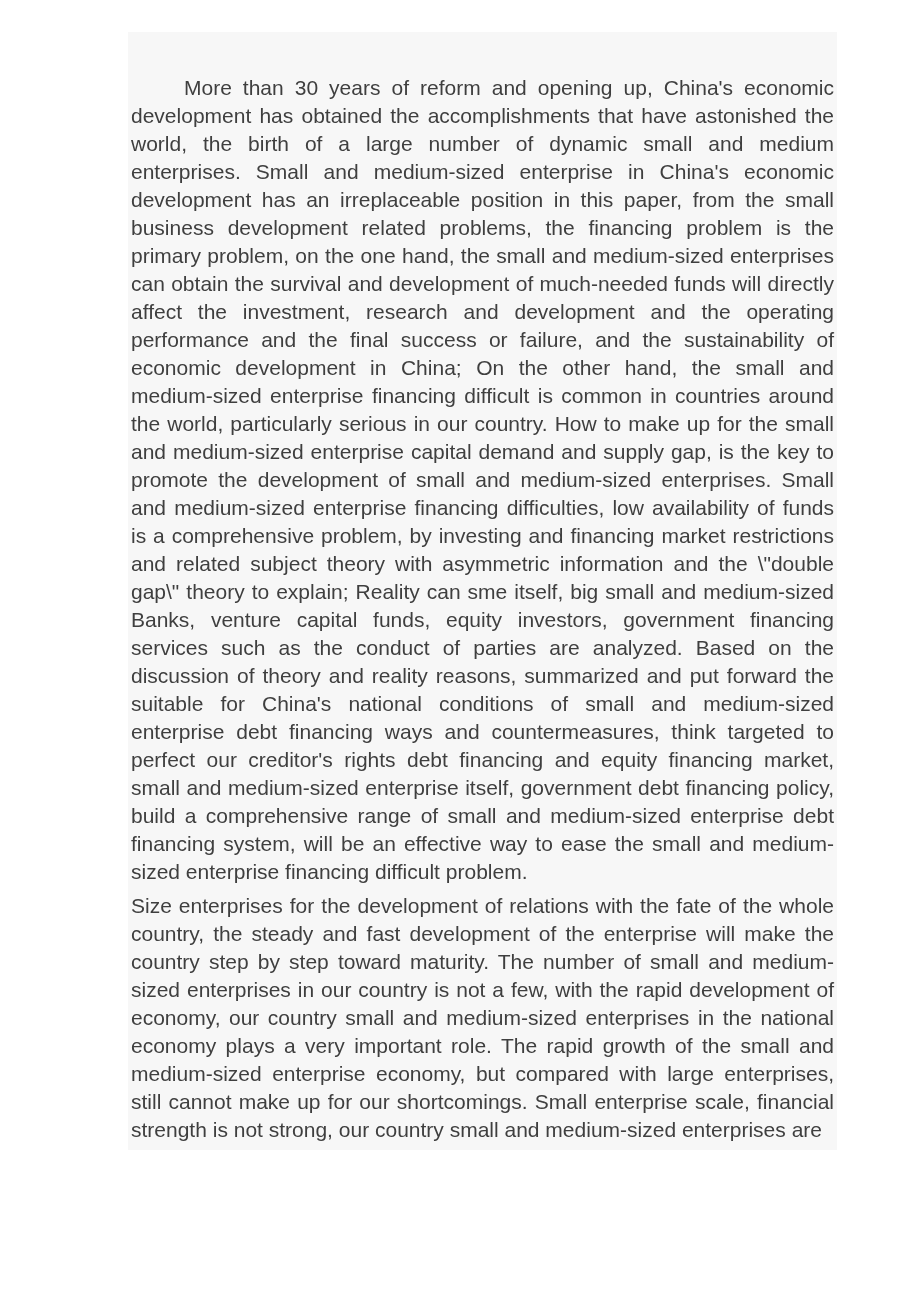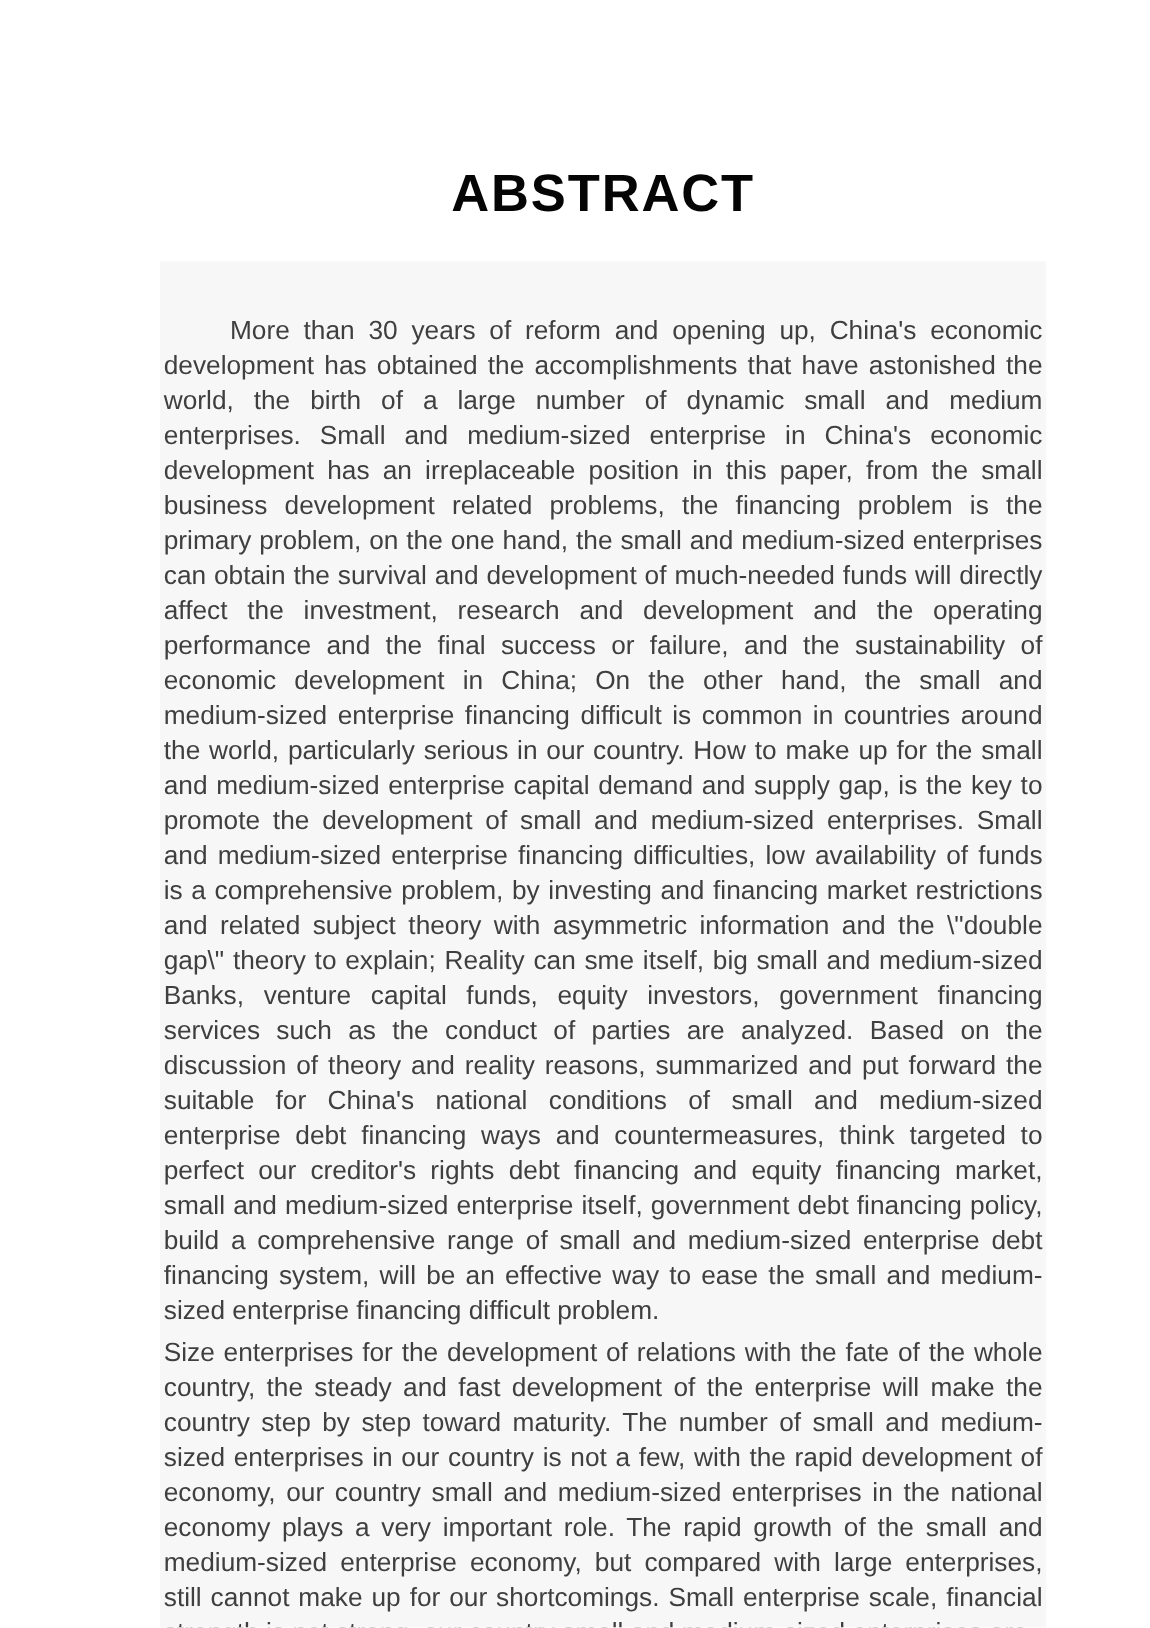--- a/index.html
+++ b/index.html
@@ -45,19 +45,18 @@
   .abstract-block p.first {
     text-indent: 53px;
     margin-bottom: 6px;
   }
 </style>
 </head>
 <body>
 
 <div class="page">
   <div class="content">
-    <h1 class="doc-title">ABSTRACT</h1>
     <div class="abstract-block">
       <p class="first">More than 30 years of reform and opening up, China's economic development has obtained the accomplishments that have astonished the world, the birth of a large number of dynamic small and medium enterprises. Small and medium-sized enterprise in China's economic development has an irreplaceable position in this paper, from the small business development related problems, the financing problem is the primary problem, on the one hand, the small and medium-sized enterprises can obtain the survival and development of much-needed funds will directly affect the investment, research and development and the operating performance and the final success or failure, and the sustainability of economic development in China; On the other hand, the small and medium-sized enterprise financing difficult is common in countries around the world, particularly serious in our country. How to make up for the small and medium-sized enterprise capital demand and supply gap, is the key to promote the development of small and medium-sized enterprises. Small and medium-sized enterprise financing difficulties, low availability of funds is a comprehensive problem, by investing and financing market restrictions and related subject theory with asymmetric information and the \"double gap\" theory to explain; Reality can sme itself, big small and medium-sized Banks, venture capital funds, equity investors, government financing services such as the conduct of parties are analyzed. Based on the discussion of theory and reality reasons, summarized and put forward the suitable for China's national conditions of small and medium-sized enterprise debt financing ways and countermeasures, think targeted to perfect our creditor's rights debt financing and equity financing market, small and medium-sized enterprise itself, government debt financing policy, build a comprehensive range of small and medium-sized enterprise debt financing system, will be an effective way to ease the small and medium-sized enterprise financing difficult problem.</p>
       <p>Size enterprises for the development of relations with the fate of the whole country, the steady and fast development of the enterprise will make the country step by step toward maturity. The number of small and medium-sized enterprises in our country is not a few, with the rapid development of economy, our country small and medium-sized enterprises in the national economy plays a very important role. The rapid growth of the small and medium-sized enterprise economy, but compared with large enterprises, still cannot make up for our shortcomings. Small enterprise scale, financial strength is not strong, our country small and medium-sized enterprises are</p>
     </div>
   </div>
 </div>
 
 </body></html>

